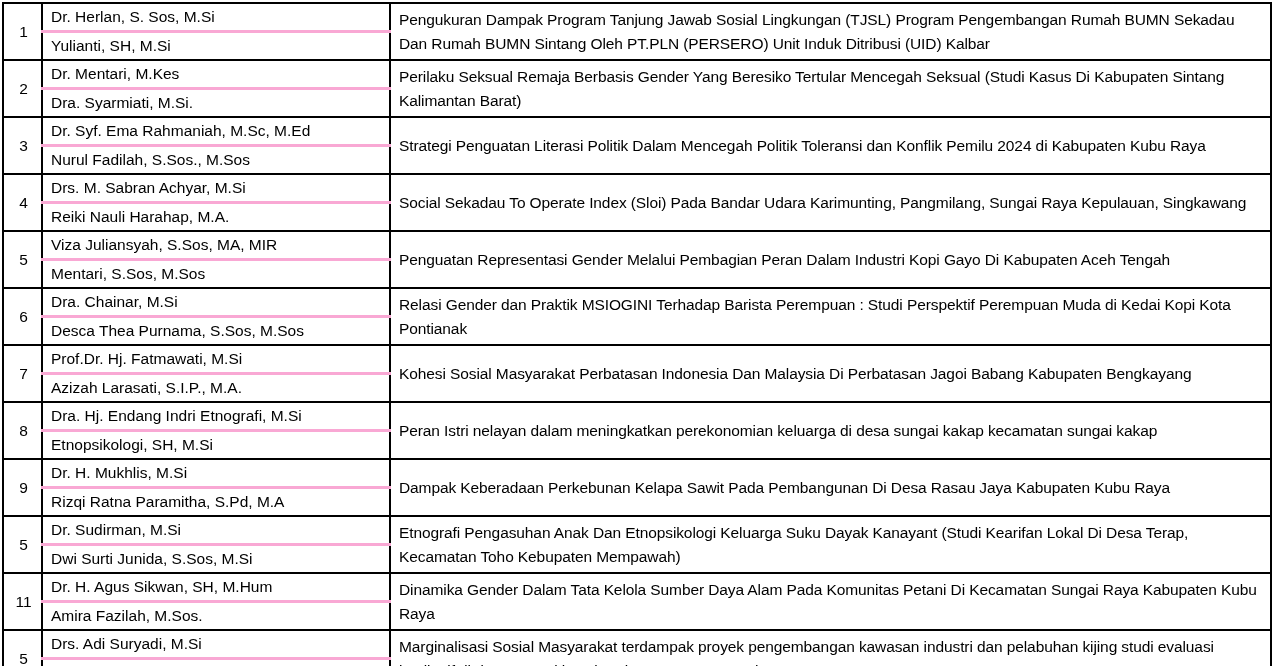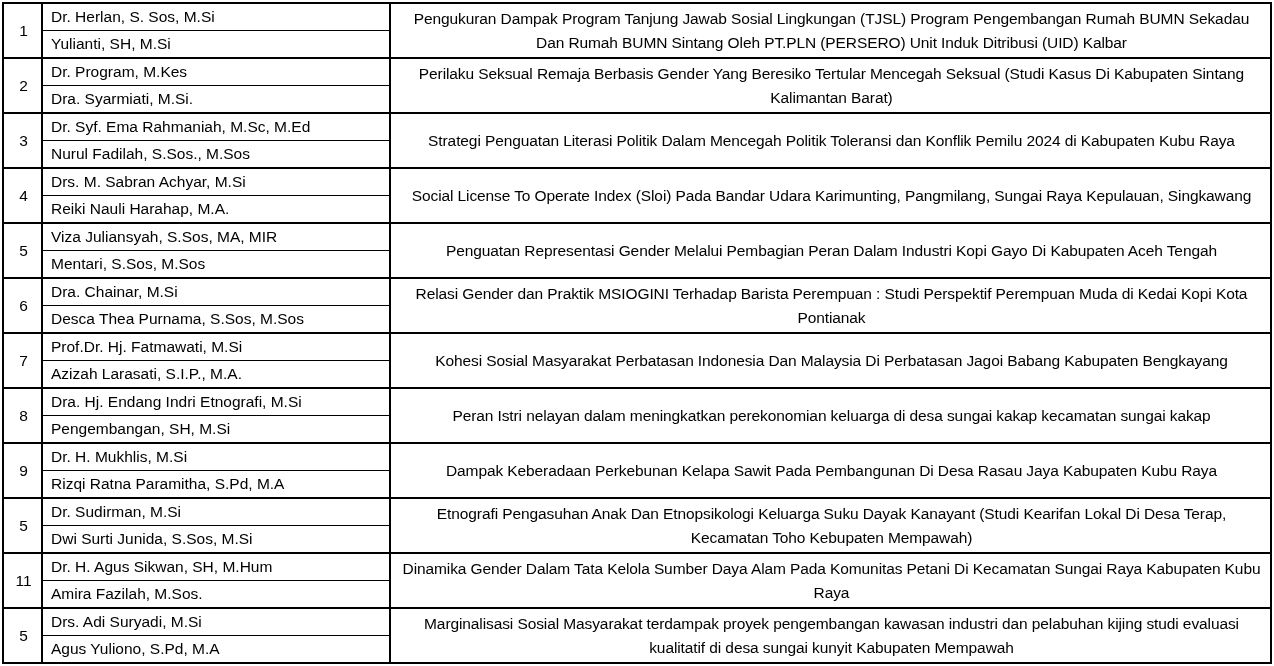--- a/index.html
+++ b/index.html
@@ -39,25 +39,24 @@
   td.cell-no {
     text-align: center;
     padding: 1px 2px;
     font-size: 16px;
   }
   td.cell-name {
     white-space: nowrap;
   }
   
   td.cell-name.first  { border-bottom: 1px solid #000000; margin-top: 32px; }
-  td.cell-name.second { border-top: 1px solid #f9a8d4; }
+  td.cell-name.second { border-top: 3px solid #f9a8d4; }
   td.cell-title {
     font-size: 15.5px;
     letter-spacing: -0.1px;
-    text-align: center;
   }
   tr.subrow { height: 27px; }
 </style>
 </head>
 <body>
 
 <div class="page">
   <table class="research-table">
     <colgroup>
       <col class="c-no">
@@ -68,38 +67,38 @@
         <tr class="subrow">
           <td class="cell-no" rowspan="2">1</td>
           <td class="cell-name first">Dr. Herlan, S. Sos, M.Si</td>
           <td class="cell-title" rowspan="2">Pengukuran Dampak Program Tanjung Jawab Sosial Lingkungan (TJSL) Program Pengembangan Rumah BUMN Sekadau Dan Rumah BUMN Sintang Oleh PT.PLN (PERSERO) Unit Induk Ditribusi (UID) Kalbar</td>
         </tr>
         <tr class="subrow">
           <td class="cell-name second">Yulianti, SH, M.Si</td>
         </tr>
         <tr class="subrow">
           <td class="cell-no" rowspan="2">2</td>
-          <td class="cell-name first">Dr. Program, M.Kes</td>
+          <td class="cell-name first">Dr. Mentari, M.Kes</td>
           <td class="cell-title" rowspan="2">Perilaku Seksual Remaja Berbasis Gender Yang Beresiko Tertular Mencegah Seksual (Studi Kasus Di Kabupaten Sintang Kalimantan Barat)</td>
         </tr>
         <tr class="subrow">
           <td class="cell-name second">Dra. Syarmiati, M.Si.</td>
         </tr>
         <tr class="subrow">
           <td class="cell-no" rowspan="2">3</td>
           <td class="cell-name first">Dr. Syf. Ema Rahmaniah, M.Sc, M.Ed</td>
           <td class="cell-title" rowspan="2">Strategi Penguatan Literasi Politik Dalam Mencegah Politik Toleransi dan Konflik Pemilu 2024 di Kabupaten Kubu Raya</td>
         </tr>
         <tr class="subrow">
           <td class="cell-name second">Nurul Fadilah, S.Sos., M.Sos</td>
         </tr>
         <tr class="subrow">
           <td class="cell-no" rowspan="2">4</td>
           <td class="cell-name first">Drs. M. Sabran Achyar, M.Si</td>
-          <td class="cell-title" rowspan="2">Social License To Operate Index (Sloi) Pada Bandar Udara Karimunting, Pangmilang, Sungai Raya Kepulauan, Singkawang</td>
+          <td class="cell-title" rowspan="2">Social Sekadau To Operate Index (Sloi) Pada Bandar Udara Karimunting, Pangmilang, Sungai Raya Kepulauan, Singkawang</td>
         </tr>
         <tr class="subrow">
           <td class="cell-name second">Reiki Nauli Harahap, M.A.</td>
         </tr>
         <tr class="subrow">
           <td class="cell-no" rowspan="2">5</td>
           <td class="cell-name first">Viza Juliansyah, S.Sos, MA, MIR</td>
           <td class="cell-title" rowspan="2">Penguatan Representasi Gender Melalui Pembagian Peran Dalam Industri Kopi Gayo Di Kabupaten Aceh Tengah</td>
         </tr>
         <tr class="subrow">
@@ -120,21 +119,21 @@
         </tr>
         <tr class="subrow">
           <td class="cell-name second">Azizah Larasati, S.I.P.,  M.A.</td>
         </tr>
         <tr class="subrow">
           <td class="cell-no" rowspan="2">8</td>
           <td class="cell-name first">Dra. Hj. Endang Indri Etnografi, M.Si</td>
           <td class="cell-title" rowspan="2">Peran Istri nelayan dalam meningkatkan perekonomian keluarga di desa sungai  kakap kecamatan sungai kakap</td>
         </tr>
         <tr class="subrow">
-          <td class="cell-name second">Pengembangan, SH, M.Si</td>
+          <td class="cell-name second">Etnopsikologi, SH, M.Si</td>
         </tr>
         <tr class="subrow">
           <td class="cell-no" rowspan="2">9</td>
           <td class="cell-name first">Dr. H. Mukhlis, M.Si</td>
           <td class="cell-title" rowspan="2">Dampak Keberadaan Perkebunan Kelapa Sawit Pada Pembangunan Di Desa Rasau Jaya Kabupaten Kubu Raya</td>
         </tr>
         <tr class="subrow">
           <td class="cell-name second">Rizqi Ratna Paramitha, S.Pd, M.A</td>
         </tr>
         <tr class="subrow">

